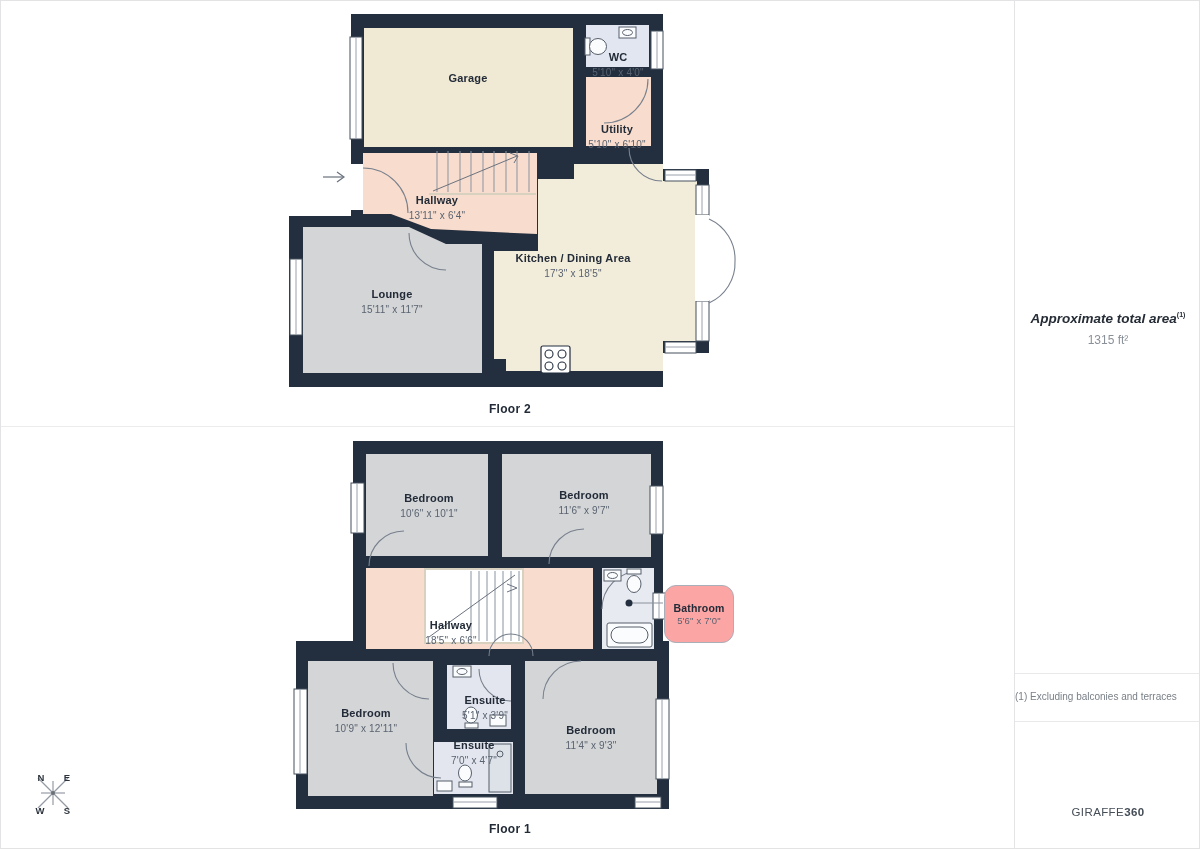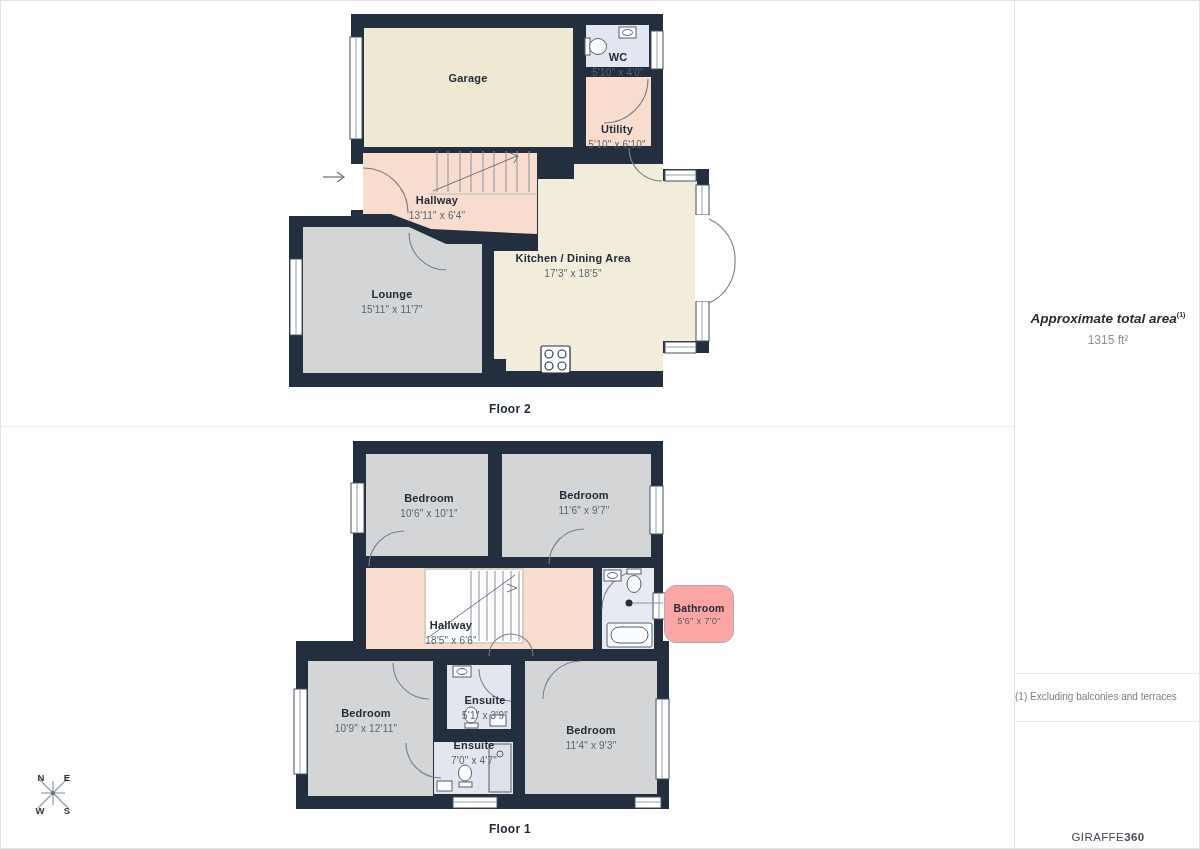--- a/index.html
+++ b/index.html
@@ -16,21 +16,21 @@
   .callout .room-dims{font-size:9.5px;margin-top:1px;}
   .compass-letter{position:absolute;transform:translate(-50%,-50%);font-size:9.5px;font-weight:700;color:#2c333c;}
   .sidebar{position:absolute;left:1013px;top:0;width:187px;height:849px;border-left:1px solid #e4e4e6;box-sizing:border-box;}
   .area-block{position:absolute;top:308px;left:0;width:100%;text-align:center;}
   .area-title{font-size:13.5px;font-weight:700;color:#262d36;font-style:italic;}
   .area-sup{font-size:7px;font-weight:700;color:#262d36;vertical-align:super;}
   .area-value{margin-top:6px;font-size:12px;color:#8a9098;}
   .side-div{position:absolute;left:0;width:100%;height:1px;background:#e9e9eb;}
   .footnote{position:absolute;top:690px;left:0;width:100%;font-size:10px;color:#7a8088;}
   .disclaimer{position:absolute;top:736px;left:12px;width:156px;text-align:center;font-size:10px;line-height:1.55;color:#7a8088;}
-  .brand{position:absolute;top:830px;left:0;width:100%;text-align:center;font-size:11.5px;color:#454d57;letter-spacing:.4px;}
+  .brand{position:absolute;top:805px;left:0;width:100%;text-align:center;font-size:11.5px;color:#454d57;letter-spacing:.4px;}
   .brand .b{font-weight:700;}
   .wall{fill:#232e3e;}
   .doorline{stroke:#78808d;stroke-width:1.1;fill:none;}
   .fixture{stroke:#565f6b;stroke-width:1;fill:#fbfcfd;}
   .tread{stroke:#8b93a0;stroke-width:1;}
 </style>
 </head>
 <body>
 
 <div class="page">

